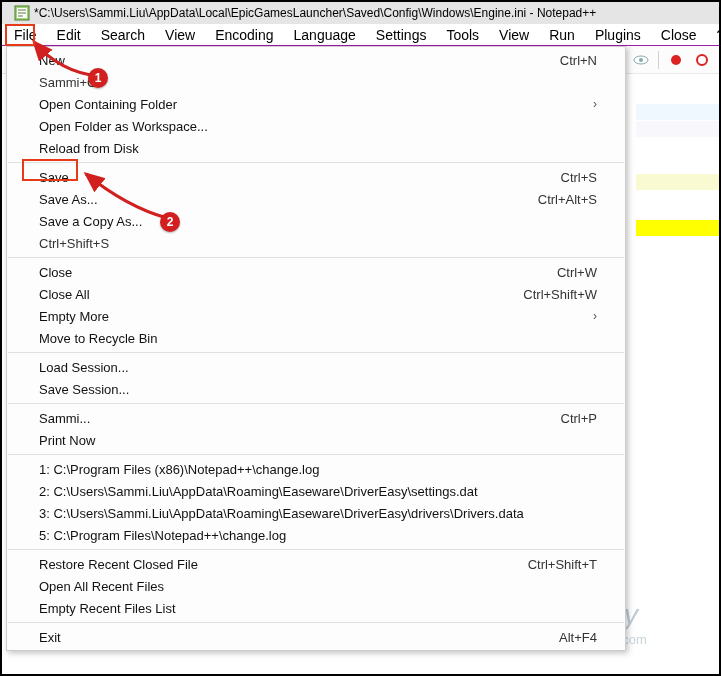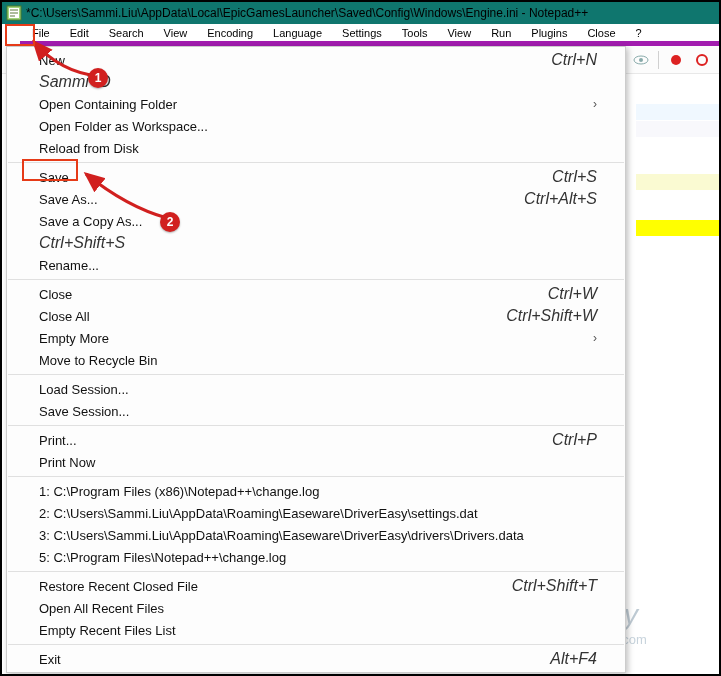--- a/index.html
+++ b/index.html
@@ -1,35 +1,35 @@
 <!DOCTYPE html>
 <html><head>
 <meta charset="utf-8">
 <style>
   * { box-sizing: border-box; margin: 0; padding: 0; font-family: "Segoe UI", Tahoma, sans-serif; }
   body { width: 721px; height: 676px; background: #fff; position: relative; overflow: hidden; border: 2px solid #000; }
-  .titlebar { height: 22px; background: #0f766e; display: flex; align-items: center; padding: 0 4px; font-size: 12px; color: #000; }
+  .titlebar { height: 22px; background: #e5e5e5; display: flex; align-items: center; padding: 0 12px; font-size: 12px; color: #000; }
   .titlebar .icon { width: 16px; height: 16px; margin-right: 4px; display: inline-block; }
   .titlebar .icon svg { width: 16px; height: 16px; }
-  .menubar { height: 22px; background: #fff; display: flex; align-items: center; padding: 0 2px; font-size: 11px; border-bottom: 5px solid #a21caf; position: relative; margin-left: 18px; }
+  .menubar { height: 22px; background: #fff; display: flex; align-items: center; padding: 0 2px; font-size: 14px; border-bottom: 1px solid #a21caf; position: relative; }
   .menubar .mitem { padding: 2px 10px; cursor: default; }
   .toolbar { height: 28px; background: #fcfcfc; border-bottom: 1px solid #e8e8e8; padding: 3px 6px; display: flex; align-items: center; gap: 4px; }
   .tb-spacer { flex: 1; }
   .tb-btn { width: 22px; height: 22px; display: inline-flex; align-items: center; justify-content: center; }
   .tb-sep { width: 1px; height: 18px; background: #d0d0d0; margin: 0 2px; }
   .editor-area { position: absolute; left: 0; right: 0; top: 72px; bottom: 0; background: #fff; }
   .editor-bg-line1 { position: absolute; left: 634px; right: 0; top: 30px; height: 16px; background: #f0f8ff; }
   .editor-bg-line2 { position: absolute; left: 634px; right: 0; top: 47px; height: 16px; background: #f8f8fc; }
   .editor-bg-line3 { position: absolute; left: 634px; right: 0; top: 100px; height: 16px; background: #fafad2; }
   .editor-bg-line4 { position: absolute; left: 634px; right: 0; top: 146px; height: 16px; background: #ffff00; }
 
   .dropdown { position: absolute; left: 4px; top: 44px; width: 620px; background: #fdfdfd; border: 1px solid #ccc; box-shadow: 2px 2px 6px rgba(0,0,0,0.25); font-size: 13px; z-index: 10; padding: 2px 0; }
   .dropdown .row { display: flex; align-items: center; height: 22px; padding: 0 28px 0 32px; cursor: default; position: relative; }
   .dropdown .row .label { flex: 1; color: #111; }
-  .dropdown .row .shortcut { color: #333; font-size: 16px; font-style: italic; }
+  .dropdown .row .shortcut { color: #333; font-size: 13px; }
   .dropdown .row .sub { color: #555; font-size: 12px; }
   .dropdown .sep { height: 1px; background: #e0e0e0; margin: 3px 1px; }
 
   .hilite-file { position: absolute; left: 3px; top: 22px; width: 30px; height: 22px; border: 2px solid #e63b18; z-index: 30; pointer-events: none; }
   .hilite-save { position: absolute; left: 20px; top: 157px; width: 56px; height: 22px; border: 2px solid #e63b18; z-index: 30; pointer-events: none; }
 
   .arrow1 { position: absolute; z-index: 25; pointer-events: none; }
   .arrow2 { position: absolute; z-index: 25; pointer-events: none; }
   .badge { width: 20px; height: 20px; border-radius: 50%; background: #d1201f; color: #fff; font-size: 12px; font-weight: 600; display: inline-flex; align-items: center; justify-content: center; position: absolute; z-index: 28; box-shadow: 0 1px 2px rgba(0,0,0,0.3); }
 
@@ -125,23 +125,20 @@
   <div class="row">
       <span class="label">Save As...</span>
       <span class="shortcut">Ctrl+Alt+S</span>
     </div>
   <div class="row">
       <span class="label">Save a Copy As...</span>
     </div>
   <div class="row">
       <span class="shortcut">Ctrl+Shift+S</span>
     </div>
-  <div class="row">
-      <span class="label">Rename...</span>
-    </div>
   <div class="sep"></div>
   <div class="row">
       <span class="label">Close</span>
       <span class="shortcut">Ctrl+W</span>
     </div>
   <div class="row">
       <span class="label">Close All</span>
       <span class="shortcut">Ctrl+Shift+W</span>
     </div>
   <div class="row">
@@ -153,21 +150,21 @@
     </div>
   <div class="sep"></div>
   <div class="row">
       <span class="label">Load Session...</span>
     </div>
   <div class="row">
       <span class="label">Save Session...</span>
     </div>
   <div class="sep"></div>
   <div class="row">
-      <span class="label">Print...</span>
+      <span class="label">Sammi...</span>
       <span class="shortcut">Ctrl+P</span>
     </div>
   <div class="row">
       <span class="label">Print Now</span>
     </div>
   <div class="sep"></div>
   <div class="row">
       <span class="label">1: C:\Program Files (x86)\Notepad++\change.log</span>
     </div>
   <div class="row">

